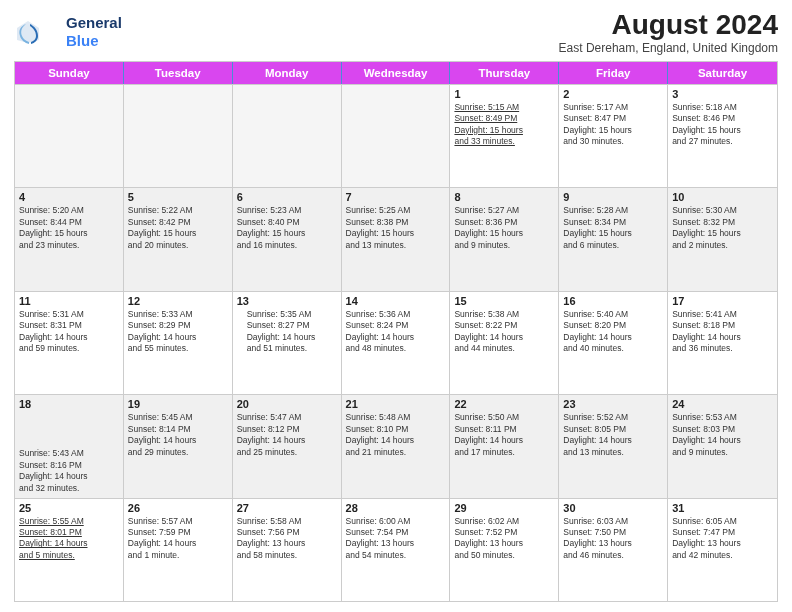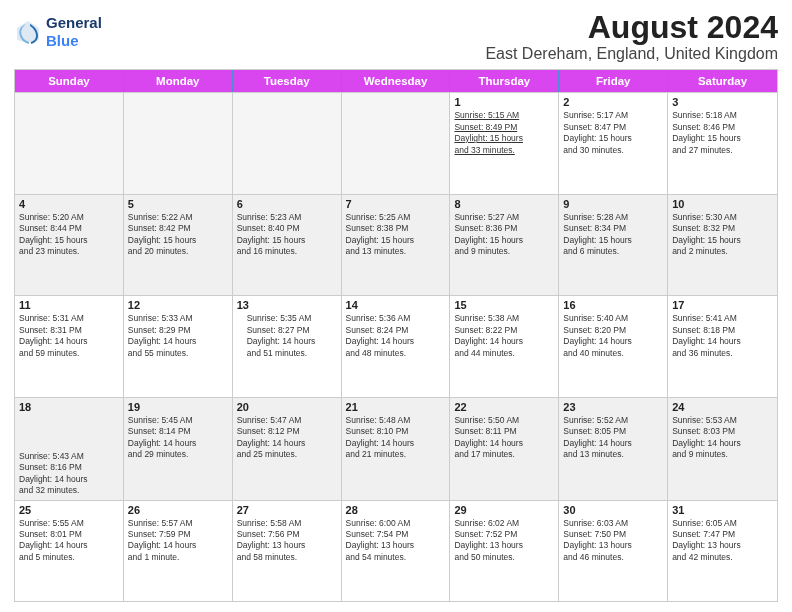--- a/index.html
+++ b/index.html
@@ -20,37 +20,38 @@
     .header {
       display: flex;
       align-items: flex-start;
       justify-content: space-between;
       margin-bottom: 6px;
     }
     .logo {
       display: flex;
       align-items: center;
       margin-top: 4px;
+      gap: 20px;
     }
     .logo-icon {
       width: 28px;
       height: 28px;
       margin-right: 4px;
     }
     .title-block {
       text-align: right;
     }
     .main-title {
-      font-size: 32px;
+      font-size: 28px;
       font-weight: bold;
       color: #222;
       line-height: 1.1;
     }
     .sub-title {
-      font-size: 16px;
+      font-size: 12px;
       color: #444;
       font-weight: normal;
     }
     .calendar {
       flex: 1;
       display: flex;
       flex-direction: column;
       border: 1px solid #ccc;
     }
     .cal-header-row {
@@ -121,22 +122,22 @@
     </div>
     <div class="title-block">
       <div class="main-title">August 2024</div>
       <div class="sub-title">East Dereham, England, United Kingdom</div>
     </div>
   </div>
 
   <div class="calendar">
     <div class="cal-header-row">
     <div class="cal-header-cell">Sunday</div>
+        <div class="cal-header-cell">Tuesday</div>
         <div class="cal-header-cell">Monday</div>
-        <div class="cal-header-cell">Tuesday</div>
         <div class="cal-header-cell">Wednesday</div>
         <div class="cal-header-cell">Thursday</div>
         <div class="cal-header-cell">Friday</div>
         <div class="cal-header-cell">Saturday</div>
       </div>
     <div class="cal-body">
     <div class="cal-row">
           <div class="cal-cell empty"></div>
           <div class="cal-cell empty"></div>
           <div class="cal-cell empty"></div>
@@ -312,21 +313,21 @@
             <div class="day-num">24</div>
             <div class="day-info" style="white-space: pre-line;">Sunrise: 5:53 AM
 Sunset: 8:03 PM
 Daylight: 14 hours
 and 9 minutes.</div>
           </div>
         </div>
         <div class="cal-row">
           <div class="cal-cell">
             <div class="day-num">25</div>
-            <div class="day-info" style="white-space: pre-line;">Sunrise: 5:55 AM
+            <div class="day-info" style="white-space: pre-line; text-decoration: underline;">Sunrise: 5:55 AM
 Sunset: 8:01 PM
 Daylight: 14 hours
 and 5 minutes.</div>
           </div>
           <div class="cal-cell">
             <div class="day-num">26</div>
             <div class="day-info" style="white-space: pre-line;">Sunrise: 5:57 AM
 Sunset: 7:59 PM
 Daylight: 14 hours
 and 1 minute.</div>

